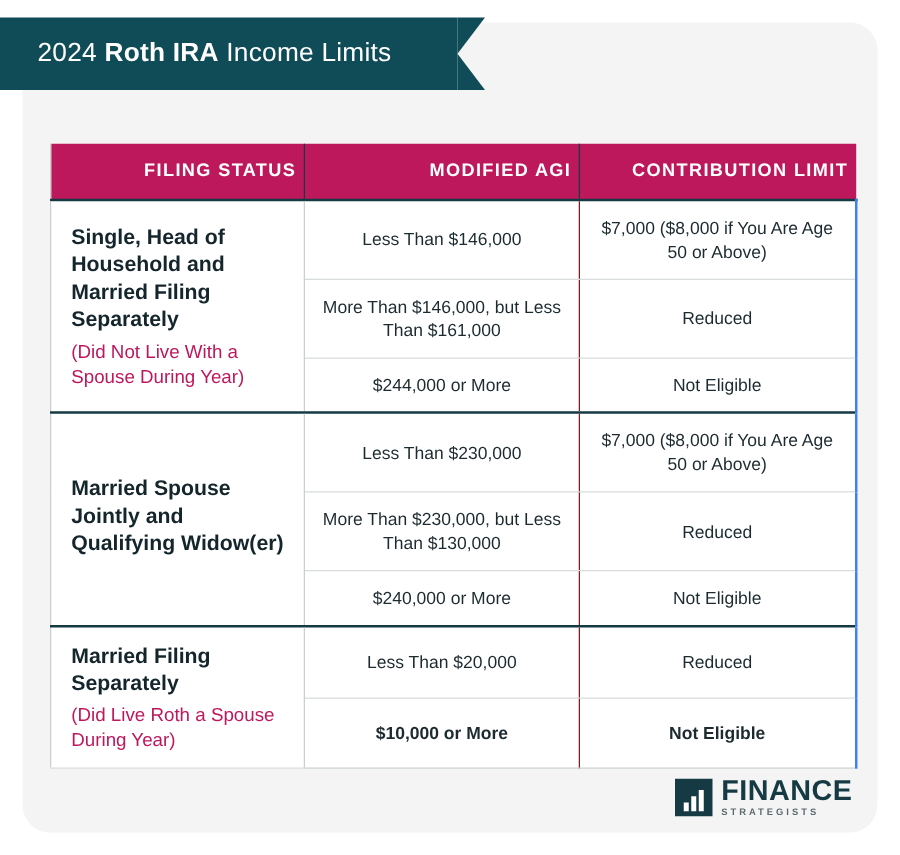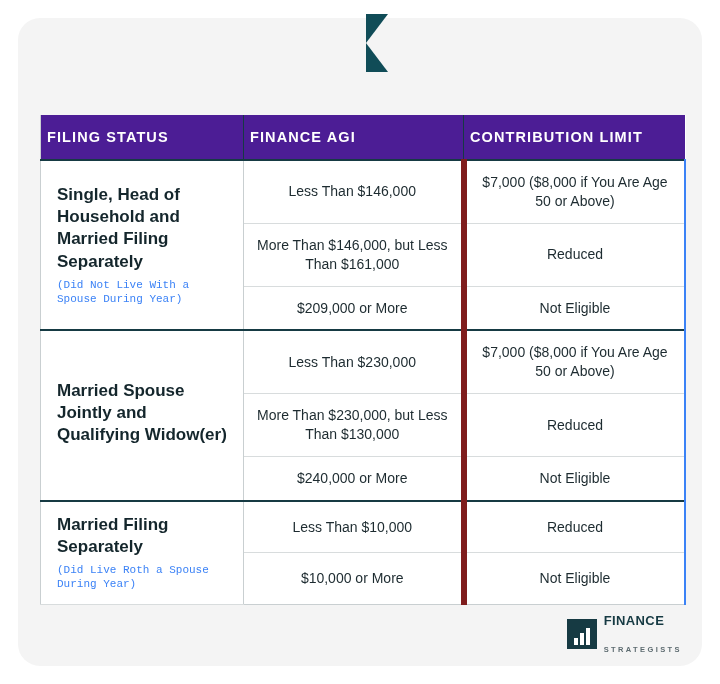--- a/index.html
+++ b/index.html
@@ -69,66 +69,65 @@
     top: 115px;
     width: 644px;
   }
   table.limits {
     border-collapse: collapse;
     width: 644px;
     table-layout: fixed;
     background: #ffffff;
   }
   table.limits thead th {
-    background: #4c1d95;
+    background: #be185d;
     color: #ffffff;
     font-size: 14.5px;
     font-weight: bold;
     letter-spacing: 1.1px;
     padding: 14px 6px;
-    text-align: left;
+    text-align: right;
     border-right: 1px solid #163a43;
   }
   table.limits thead th:last-child { border-right: none; }
 
   col.c1 { width: 203px; }
   col.c2 { width: 220px; }
   col.c3 { width: 221px; }
 
   td {
     background: #ffffff;
     font-size: 14px;
     color: #1d2b30;
     text-align: center;
     vertical-align: middle;
     padding: 12px 10px;
     border-bottom: 1px solid #d8dcdd;
-    border-right: 6px solid #7f1d1d;
+    border-right: 1px solid #7f1d1d;
     line-height: 1.35;
   }
   td:last-child { border-right: 2px solid #3b82f6; }
-  tr:last-child td { border-bottom: 1px solid #c9cfd1; }
+  tr:last-child td { border-bottom: 1px solid #c9cfd1; font-weight: bold; }
 
   td.status {
     text-align: left;
     padding-left: 16px;
     border-right: 1px solid #c9cfd1;
   }
   td.status .title {
     font-weight: bold;
     font-size: 17px;
     color: #14262c;
     line-height: 1.3;
   }
   td.status .sub {
-    font-size: 11px;
-    color: #3b82f6;
+    font-size: 15px;
+    color: #be185d;
     margin-top: 5px;
     line-height: 1.3;
-    font-family: Liberation Mono, monospace;
   }
   tr.group-start td {
     border-top: 2px solid #163a43;
   }
   table.limits {
     border-left: 1px solid #c9cfd1;
   }
 
   
   .logo {
@@ -157,72 +156,79 @@
   }
   .logo-bars i {
     display: block;
     width: 4px;
     background: #ffffff;
   }
   .logo-bars i:nth-child(1) { height: 7px; }
   .logo-bars i:nth-child(2) { height: 12px; }
   .logo-bars i:nth-child(3) { height: 17px; }
   .logo-text .main {
-    font-size: 13px;
+    font-size: 23px;
     font-weight: bold;
     color: #163a43;
     letter-spacing: 0.4px;
     line-height: 1;
   }
   .logo-text .sub {
     font-size: 7.5px;
     font-weight: bold;
     color: #5d6b70;
     letter-spacing: 2.4px;
-    margin-top: 18px;
+    margin-top: 1px;
   }
 </style>
 </head>
 <body>
 
 <div class="page">
   <div class="card"></div>
 
+  <div class="banner">
+    <div class="banner-text">
+      <span>2024</span>
+      <span class="bold">Roth IRA</span>
+      <span>Income Limits</span>
+    </div>
+  </div>
   <div class="banner-arrow"></div>
 
   <div class="table-wrap">
     <table class="limits">
       <colgroup>
         <col class="c1">
           <col class="c2">
           <col class="c3">
       </colgroup>
       <thead>
         <tr>
           <th>FILING STATUS</th>
-          <th>FINANCE AGI</th>
+          <th>MODIFIED AGI</th>
           <th>CONTRIBUTION LIMIT</th>
         </tr>
       </thead>
       <tbody>
 
         <tr class="group-start">
           <td class="status" rowspan="3">
             <div class="title">Single, Head of Household and Married Filing Separately</div>
             <div class="sub">(Did Not Live With a Spouse During Year)</div>
           </td>
           <td>Less Than $146,000</td>
           <td>$7,000 ($8,000 if You Are Age 50 or Above)</td>
         </tr>
         <tr>
           <td>More Than $146,000, but Less Than $161,000</td>
           <td>Reduced</td>
         </tr>
         <tr>
-          <td>$209,000 or More</td>
+          <td>$244,000 or More</td>
           <td>Not Eligible</td>
         </tr>
 
         <tr class="group-start">
           <td class="status" rowspan="3">
             <div class="title">Married Spouse Jointly and Qualifying Widow(er)</div>
             <div class="sub"></div>
           </td>
           <td>Less Than $230,000</td>
           <td>$7,000 ($8,000 if You Are Age 50 or Above)</td>
@@ -234,21 +240,21 @@
         <tr>
           <td>$240,000 or More</td>
           <td>Not Eligible</td>
         </tr>
 
         <tr class="group-start">
           <td class="status" rowspan="2">
             <div class="title">Married Filing Separately</div>
             <div class="sub">(Did Live Roth a Spouse During Year)</div>
           </td>
-          <td>Less Than $10,000</td>
+          <td>Less Than $20,000</td>
           <td>Reduced</td>
         </tr>
         <tr>
           <td>$10,000 or More</td>
           <td>Not Eligible</td>
         </tr>
       </tbody>
     </table>
   </div>
 

